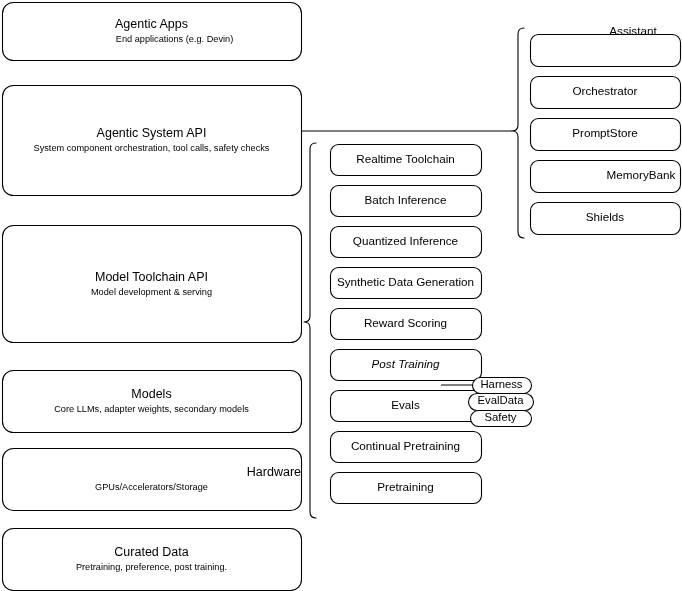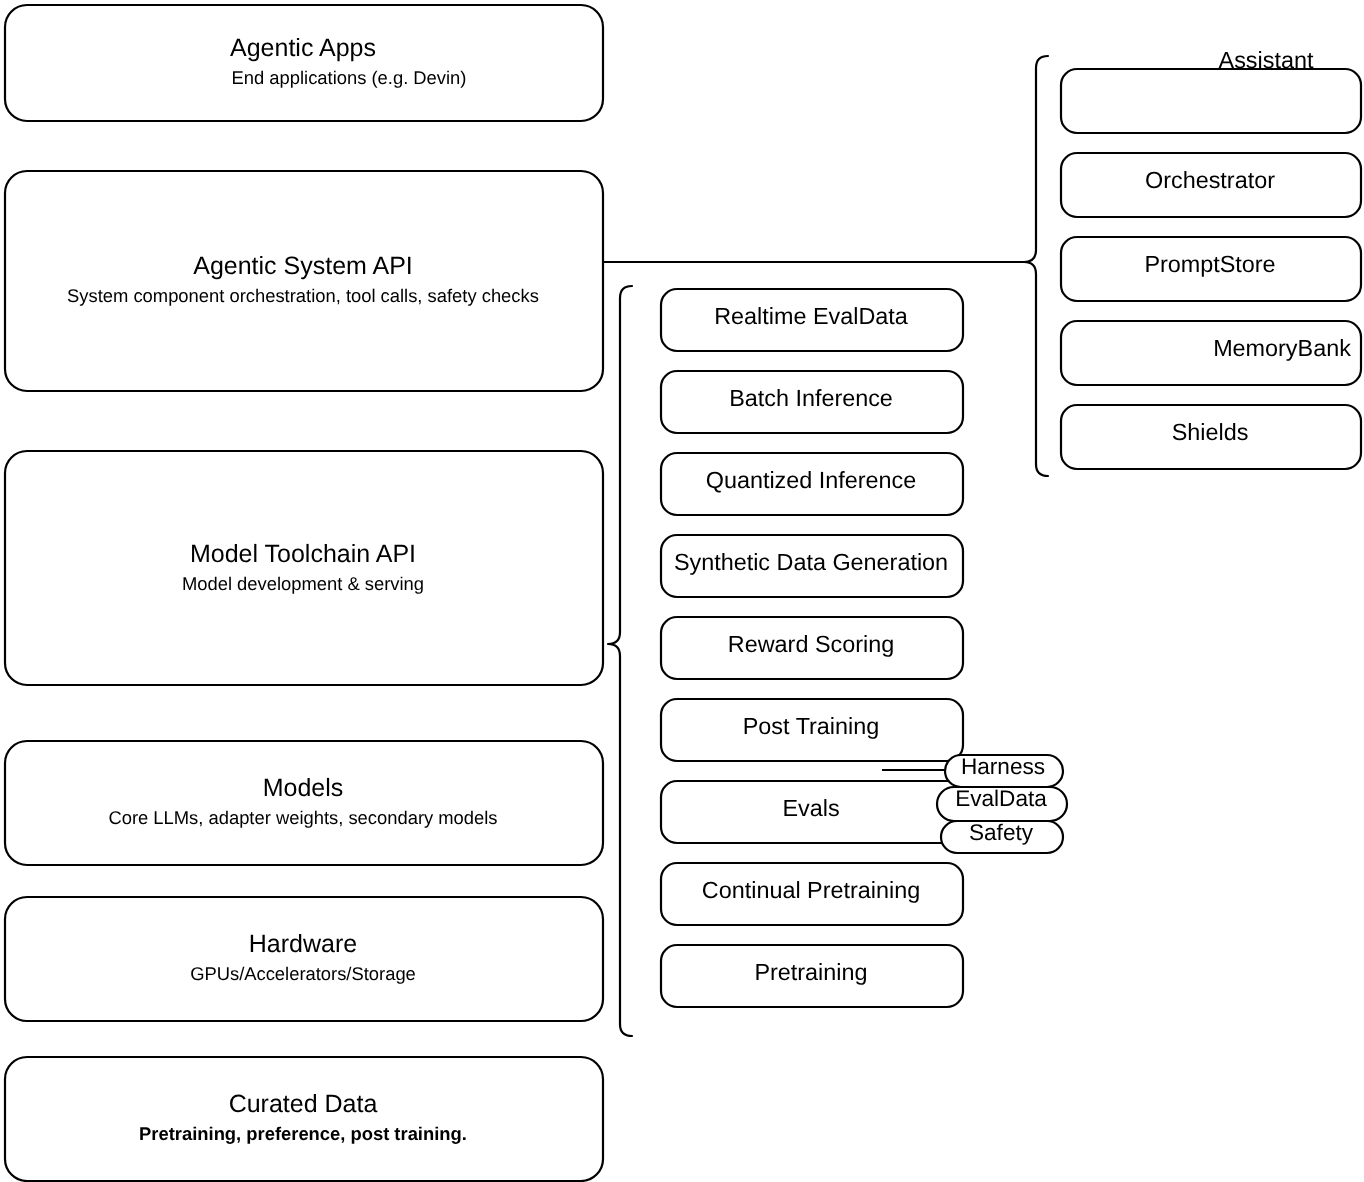--- a/index.html
+++ b/index.html
@@ -126,30 +126,30 @@
 
   <div id="labels-layer">
       <div class="lbl stack-title" style="left: 2px; top: 17px; width: 299px;">Agentic Apps</div>
       <div class="lbl stack-sub" style="left: 2px; top: 33px; width: 299px; padding-left: 23px;">End applications (e.g. Devin)</div>
       <div class="lbl stack-title" style="left: 2px; top: 126px; width: 299px;">Agentic System API</div>
       <div class="lbl stack-sub" style="left: 2px; top: 142px; width: 299px;">System component orchestration, tool calls, safety checks</div>
       <div class="lbl stack-title" style="left: 2px; top: 269.5px; width: 299px;">Model Toolchain API</div>
       <div class="lbl stack-sub" style="left: 2px; top: 285.5px; width: 299px;">Model development &amp; serving</div>
       <div class="lbl stack-title" style="left: 2px; top: 387px; width: 299px;">Models</div>
       <div class="lbl stack-sub" style="left: 2px; top: 403px; width: 299px;">Core LLMs, adapter weights, secondary models</div>
-      <div class="lbl stack-title" style="left: 2px; top: 465px; width: 299px;">Hardware</div>
+      <div class="lbl stack-title" style="left: 2px; top: 465px; width: 299px; text-align: right;">Hardware</div>
       <div class="lbl stack-sub" style="left: 2px; top: 481px; width: 299px;">GPUs/Accelerators/Storage</div>
       <div class="lbl stack-title" style="left: 2px; top: 545px; width: 299px;">Curated Data</div>
-      <div class="lbl stack-sub" style="left: 2px; top: 561px; width: 299px; font-weight: bold;">Pretraining, preference, post training.</div>
-      <div class="lbl cap-label" style="left: 330px; top: 151.5px; width: 151px;">Realtime EvalData</div>
+      <div class="lbl stack-sub" style="left: 2px; top: 561px; width: 299px;">Pretraining, preference, post training.</div>
+      <div class="lbl cap-label" style="left: 330px; top: 151.5px; width: 151px;">Realtime Toolchain</div>
       <div class="lbl cap-label" style="left: 330px; top: 192.5px; width: 151px;">Batch Inference</div>
       <div class="lbl cap-label" style="left: 330px; top: 233.5px; width: 151px;">Quantized Inference</div>
       <div class="lbl cap-label" style="left: 330px; top: 274.5px; width: 151px;">Synthetic Data Generation</div>
       <div class="lbl cap-label" style="left: 330px; top: 315.5px; width: 151px;">Reward Scoring</div>
-      <div class="lbl cap-label" style="left: 330px; top: 356.5px; width: 151px;">Post Training</div>
+      <div class="lbl cap-label" style="left: 330px; top: 356.5px; width: 151px; font-style: italic;">Post Training</div>
       <div class="lbl cap-label" style="left: 330px; top: 397.5px; width: 151px;">Evals</div>
       <div class="lbl cap-label" style="left: 330px; top: 438.5px; width: 151px;">Continual Pretraining</div>
       <div class="lbl cap-label" style="left: 330px; top: 479.5px; width: 151px;">Pretraining</div>
       <div class="lbl comp-label" style="left: 530px; top: 24px; width: 150px; margin-left: 28px;">Assistant</div>
       <div class="lbl comp-label" style="left: 530px; top: 84px; width: 150px;">Orchestrator</div>
       <div class="lbl comp-label" style="left: 530px; top: 126px; width: 150px;">PromptStore</div>
       <div class="lbl comp-label" style="left: 530px; top: 168px; width: 150px; padding-left: 36px;">MemoryBank</div>
       <div class="lbl comp-label" style="left: 530px; top: 210px; width: 150px;">Shields</div>
       <div class="lbl pill-label" style="left: 472px; top: 377.5px; width: 59px; text-align: center;">Harness</div>
       <div class="lbl pill-label" style="left: 468px; top: 394px; width: 65px;">EvalData</div>

